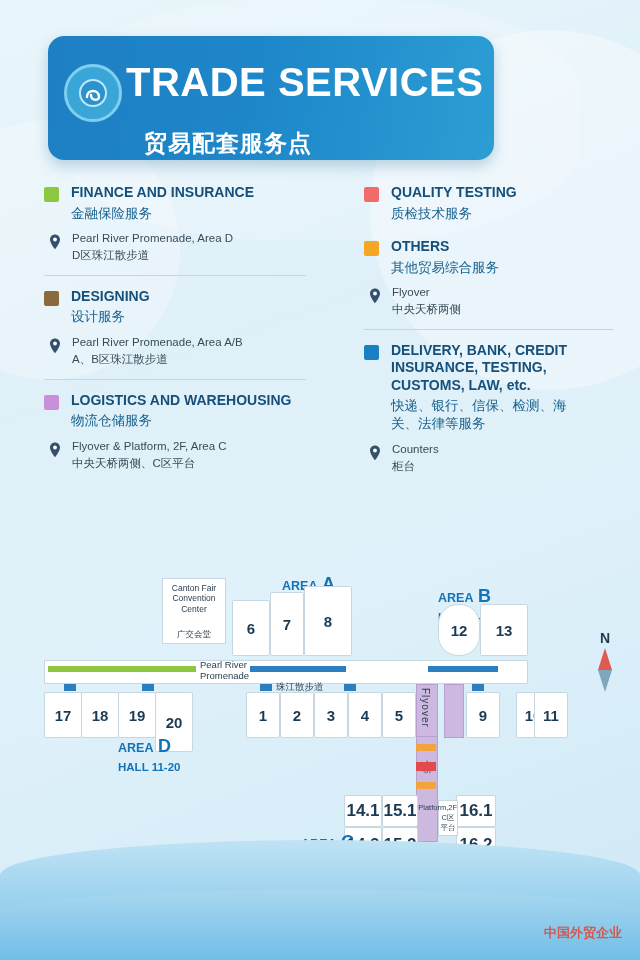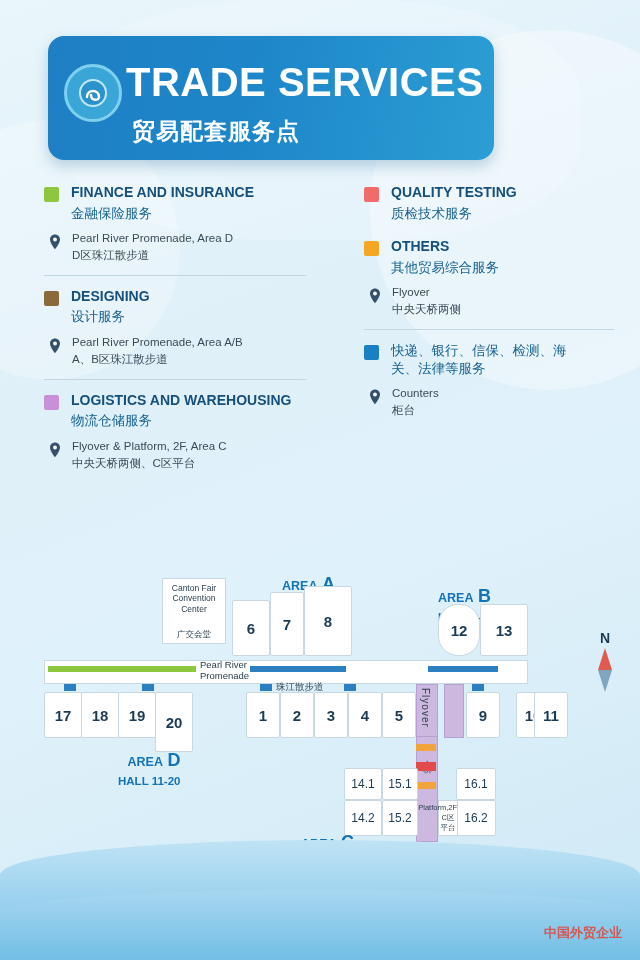--- a/index.html
+++ b/index.html
@@ -32,21 +32,21 @@
   .banner .logo{
     position:absolute;left:16px;top:28px;width:52px;height:52px;border-radius:50%;
     background:#3aa6d8;border:3px solid #7fd0ef;display:flex;align-items:center;justify-content:center;
   }
   .banner .logo svg{display:block;}
   .banner h1{
     position:absolute;left:78px;top:26px;margin:0;font-size:40px;letter-spacing:.5px;
     font-weight:700;line-height:1;
   }
   .banner h2{
-    position:absolute;left:80px;top:76px;margin:4px;font-size:23px;font-weight:700;
+    position:absolute;left:80px;top:76px;margin:16px;font-size:23px;font-weight:700;
     letter-spacing:1px;
   }
 
   
   .legend{position:absolute;left:44px;top:184px;width:560px;}
   .col{position:absolute;top:0;}
   .col-left{left:0;width:262px;}
   .col-right{left:320px;width:250px;}
 
   .cat{position:relative;margin-bottom:6px;}
@@ -58,21 +58,21 @@
   .pin{position:absolute;left:0;top:2px;width:18px;height:18px;}
   .loc-en{font-size:11.5px;color:#3a4b58;margin:0 0 2px 26px;line-height:1.3;}
   .loc-zh{font-size:11.5px;color:#3a4b58;margin:0 0 0 26px;line-height:1.3;}
   .rule{height:1px;background:#c3d7e2;margin:12px 0 12px 0;}
 
   
   .map{position:absolute;left:24px;top:556px;width:592px;height:320px;}
   .hall{position:absolute;background:#ffffff;border:1px solid #c8d8e2;
         display:flex;align-items:center;justify-content:center;
         font-size:15px;font-weight:700;color:#1b3b55;border-radius:2px;}
-  .hall.sm{font-size:12px;font-weight:400;}
+  .hall.sm{font-size:17px;font-weight:700;margin-top:27px;}
   .areatag{position:absolute;color:#1273b8;font-weight:700;line-height:1.15;}
   .areatag .a-main{font-size:12.5px;}
   .areatag .a-letter{font-size:18px;}
   .areatag .a-sub{font-size:11.5px;}
   .promenade{position:absolute;background:#ffffff;border:1px solid #c8d8e2;}
   .greenbar{position:absolute;background:#8dc63f;height:6px;}
   .bluebar{position:absolute;background:#2b7fc1;height:6px;}
   .bluesq{position:absolute;background:#2b7fc1;width:12px;height:7px;}
   .promlabel{position:absolute;font-size:9.5px;color:#2a3e4d;line-height:1.15;text-align:left;}
   .flyover{position:absolute;background:#cdb8e0;border:1px solid #b79fd0;}
@@ -192,20 +192,21 @@
             </svg>
         </span>
         <p class="loc-en">Flyover</p>
         <p class="loc-zh">中央天桥两侧</p>
       </div>
       <div class="rule"></div>
     </div>
 
     <div class="cat">
       <span class="sw" style="background:#1b7fc4"></span>
+      <p class="cat-en" style="width:215px">DELIVERY, BANK, CREDIT INSURANCE, TESTING, CUSTOMS, LAW, etc.</p>
       <p class="cat-zh" style="width:200px">快递、银行、信保、检测、海关、法律等服务</p>
       <div class="loc">
         <span class="pin">
           <svg width="18" height="18" viewBox="0 0 18 18">
               <path d="M9 1.5c-2.8 0-5 2.2-5 5 0 3.6 5 9.8 5 9.8s5-6.2 5-9.8c0-2.8-2.2-5-5-5z" fill="#35506a"></path>
               <circle cx="9" cy="6.5" r="1.9" fill="#ffffff"></circle>
             </svg>
         </span>
         <p class="loc-en">Counters</p>
         <p class="loc-zh">柜台</p>
@@ -251,21 +252,21 @@
   <div class="bluesq" style="left:118px;top:128px;"></div>
   <div class="bluesq" style="left:236px;top:128px;"></div>
   <div class="bluesq" style="left:320px;top:128px;"></div>
   <div class="bluesq" style="left:448px;top:128px;"></div>
 
   <div class="hall" style="left:20px;top:136px;width:36px;height:44px;">17</div>
   <div class="hall" style="left:57px;top:136px;width:36px;height:44px;">18</div>
   <div class="hall" style="left:94px;top:136px;width:36px;height:44px;">19</div>
   <div class="hall" style="left:131px;top:136px;width:36px;height:58px;">20</div>
 
-  <div class="areatag" style="left:94px;top:194px;text-align:right;">
+  <div class="areatag" style="left:94px;top:180px;text-align:left;">
     <span class="a-main">AREA</span>
     <span class="a-letter">D</span><br>
     <span class="a-sub">HALL 11-20</span>
   </div>
 
   <div class="hall" style="left:222px;top:136px;width:32px;height:44px;">1</div>
   <div class="hall" style="left:256px;top:136px;width:32px;height:44px;">2</div>
   <div class="hall" style="left:290px;top:136px;width:32px;height:44px;">3</div>
   <div class="hall" style="left:324px;top:136px;width:32px;height:44px;">4</div>
   <div class="hall" style="left:358px;top:136px;width:32px;height:44px;">5</div>

